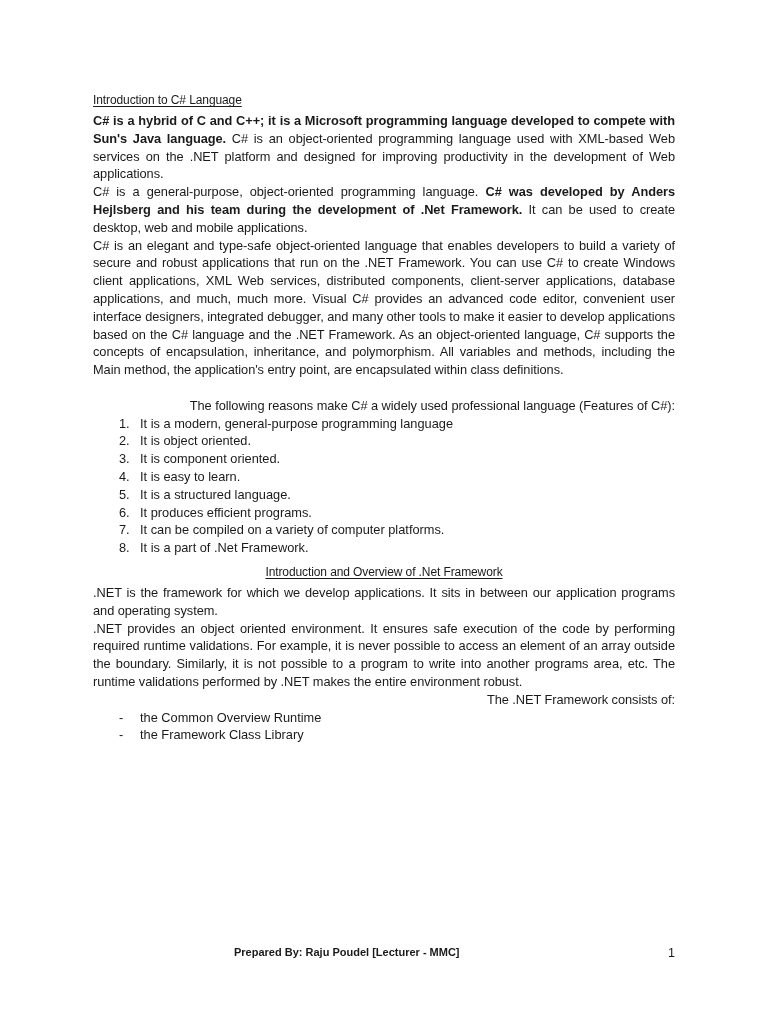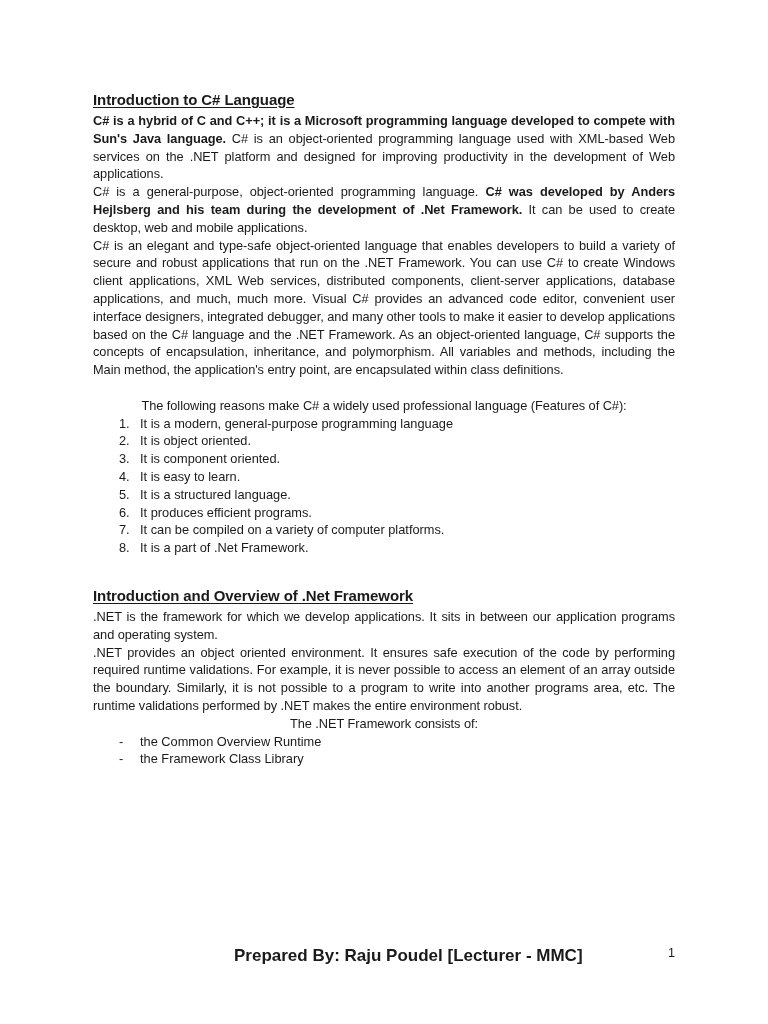--- a/index.html
+++ b/index.html
@@ -2,37 +2,37 @@
 <html><head>
 <meta charset="utf-8">
 <style>
   html, body { margin: 0; padding: 0; }
   body {
     width: 768px; height: 1024px; background: #ffffff; position: relative; overflow: hidden;
     font-family: "Liberation Sans", "DejaVu Sans", sans-serif; color: #1a1a1a;
   }
   .page { position: absolute; left: 93px; top: 88px; width: 582px; }
   h1 {
-    font-size: 15px; font-weight: bold; text-decoration: underline; text-underline-offset: 2px;
+    font-size: 12px; font-weight: normal; text-decoration: underline; text-underline-offset: 2px;
     margin: 0; line-height: 24px; letter-spacing: -0.1px;
   }
   p {
     margin: 0; font-size: 12.8px; line-height: 17.8px; text-align: justify; letter-spacing: -0.05px;
   }
-  p.last { text-align: center; }
+  p.last { text-align: right; }
   .gap { height: 17.8px; }
   ol { margin: 0; padding: 0 0 0 26px; list-style: none; }
   ol li { font-size: 12.8px; line-height: 17.8px; position: relative; padding-left: 21px; }
   ol li .num { position: absolute; left: 0; }
   ul.dash { margin: 0; padding: 0 0 0 26px; list-style: none; }
   ul.dash li { font-size: 12.8px; line-height: 17.8px; position: relative; padding-left: 21px; }
   ul.dash li .dash-mark { position: absolute; left: 0; }
-  .h2 { margin-top: 27px; }
+  .h2 { margin-top: 3px; text-align: center; }
   .footer {
-    position: absolute; top: 946px; left: 234px; font-size: 17px; font-weight: bold; color: #1a1a1a;
+    position: absolute; top: 946px; left: 234px; font-size: 11px; font-weight: bold; color: #1a1a1a;
   }
   .page-num { position: absolute; top: 946px; left: 668px; font-size: 12.5px; color: #1a1a1a; }
 </style>
 </head>
 <body>
 
 <div class="page">
   <h1>Introduction to C# Language</h1>
   <p>
     <b>C# is a hybrid of C and C++; it is a Microsoft programming language developed to compete with Sun's Java language.</b><span> C# is an object-oriented programming language used with XML-based Web services on the .NET platform and designed for improving productivity in the development of Web applications.</span>

